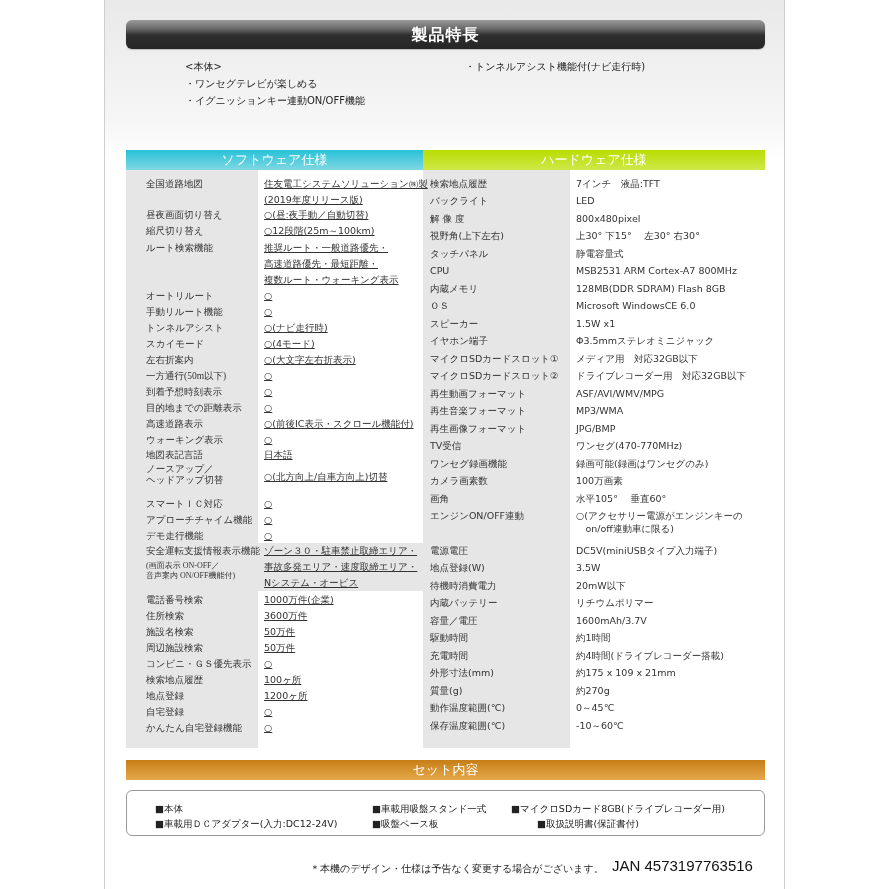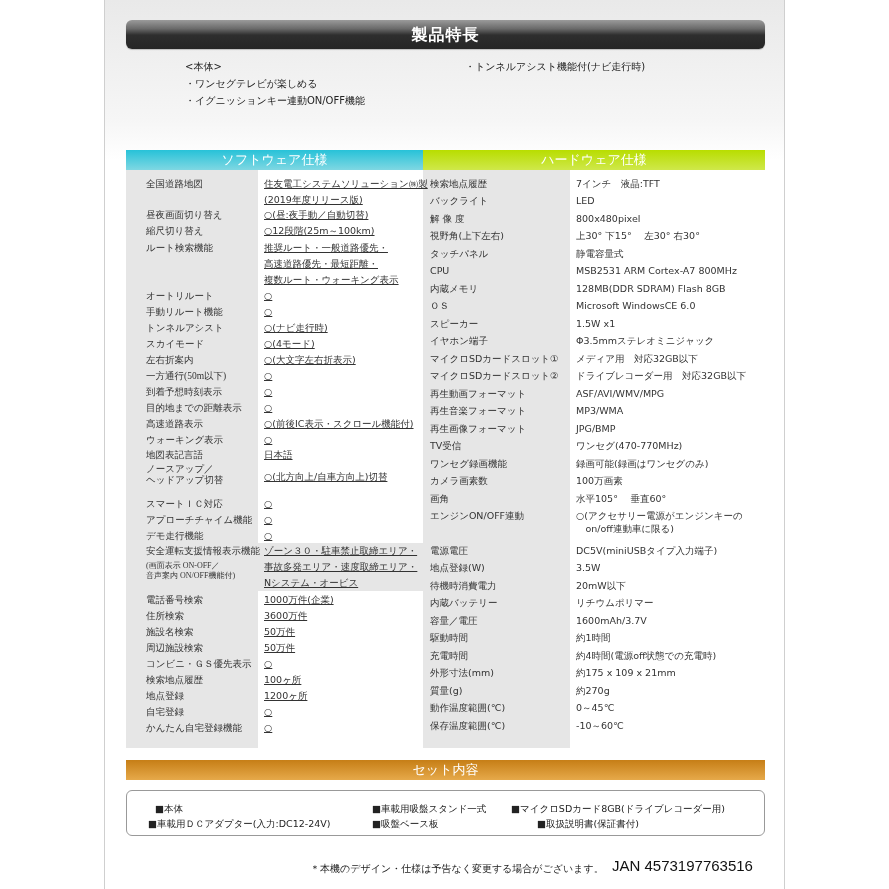--- a/index.html
+++ b/index.html
@@ -329,21 +329,21 @@
   <div class="spec-row hw" style="top:613px">
       <span class="lbl">容量／電圧</span>
       <span class="val">1600mAh/3.7V</span>
     </div>
   <div class="spec-row hw" style="top:630px">
       <span class="lbl">駆動時間</span>
       <span class="val">約1時間</span>
     </div>
   <div class="spec-row hw" style="top:648px">
       <span class="lbl">充電時間</span>
-      <span class="val">約4時間(電源off状態での充電時)</span>
+      <span class="val">約4時間(ドライブレコーダー搭載)</span>
     </div>
   <div class="spec-row hw" style="top:665px">
       <span class="lbl">外形寸法(mm)</span>
       <span class="val">約175 x 109 x 21mm</span>
     </div>
   <div class="spec-row hw" style="top:683px">
       <span class="lbl">質量(g)</span>
       <span class="val">約270g</span>
     </div>
   <div class="spec-row hw" style="top:700px">
@@ -352,20 +352,20 @@
     </div>
   <div class="spec-row hw" style="top:718px">
       <span class="lbl">保存温度範囲(℃)</span>
       <span class="val">-10～60℃</span>
     </div>
 </div>
 
 <div class="set-header">セット内容</div>
 <div class="set-box"></div>
 <div class="set-item" style="left:155px; top:801px">■本体</div>
-<div class="set-item" style="left:148px; top:816px">■車載用ＤＣアダプター(入力:DC12-24V)</div>
+<div class="set-item" style="left:155px; top:816px">■車載用ＤＣアダプター(入力:DC12-24V)</div>
 <div class="set-item" style="left:372px; top:801px">■車載用吸盤スタンド一式</div>
 <div class="set-item" style="left:372px; top:816px">■吸盤ベース板</div>
 <div class="set-item" style="left:511px; top:801px">■マイクロSDカード8GB(ドライブレコーダー用)</div>
 <div class="set-item" style="left:537px; top:816px">■取扱説明書(保証書付)</div>
 
 <div class="footer-note">＊本機のデザイン・仕様は予告なく変更する場合がございます。</div>
 <div class="footer-jan">JAN 4573197763516</div>
 
 </body></html>

